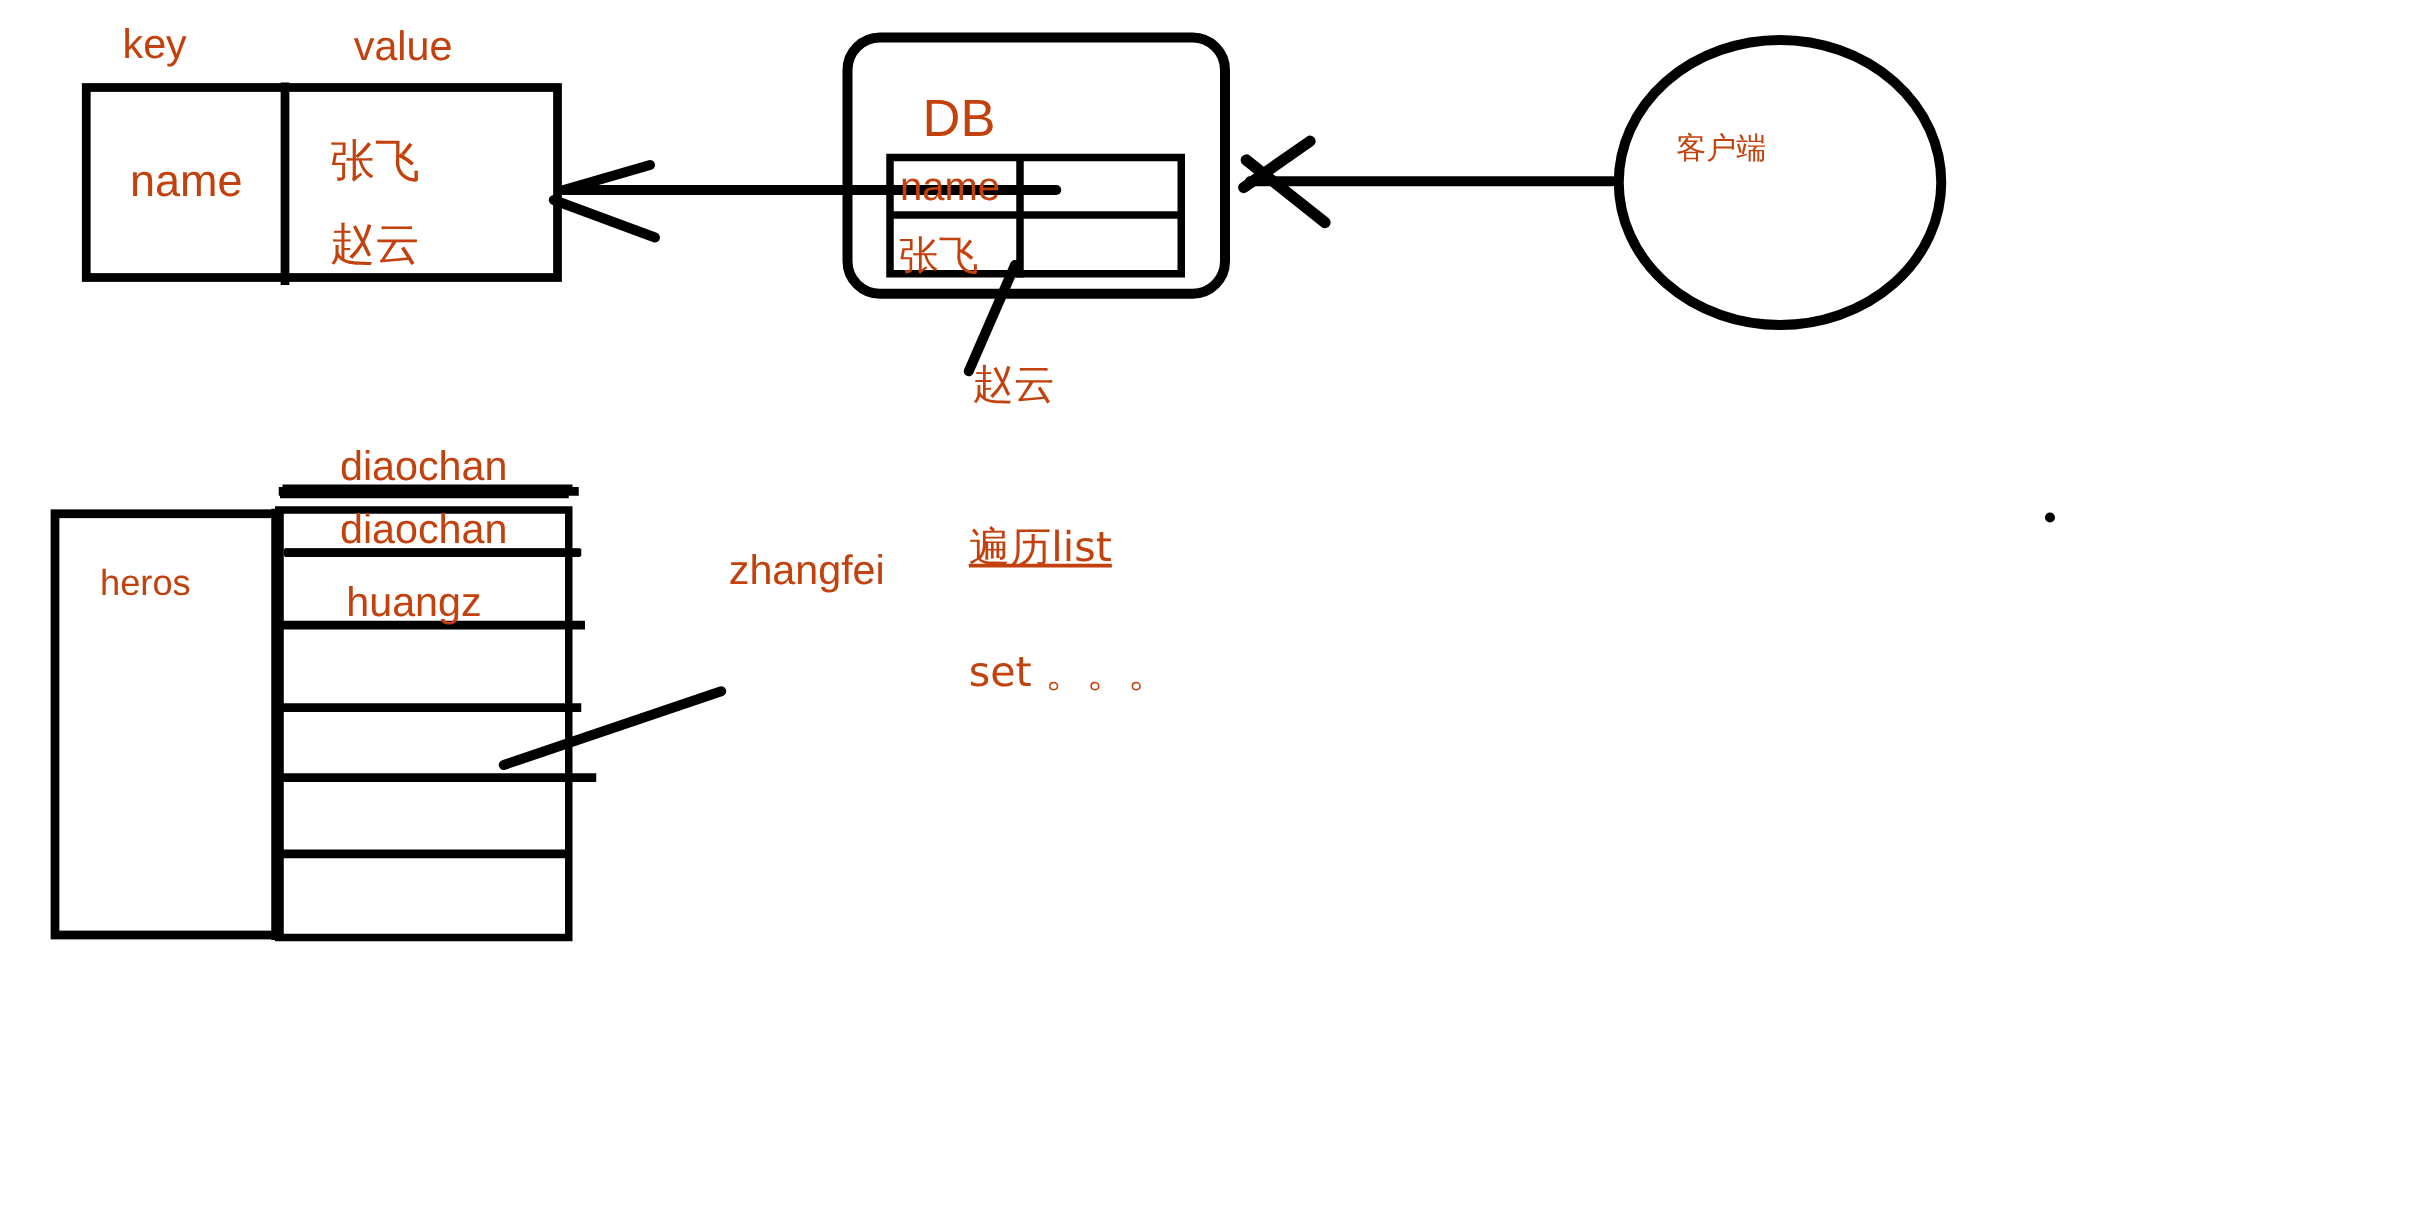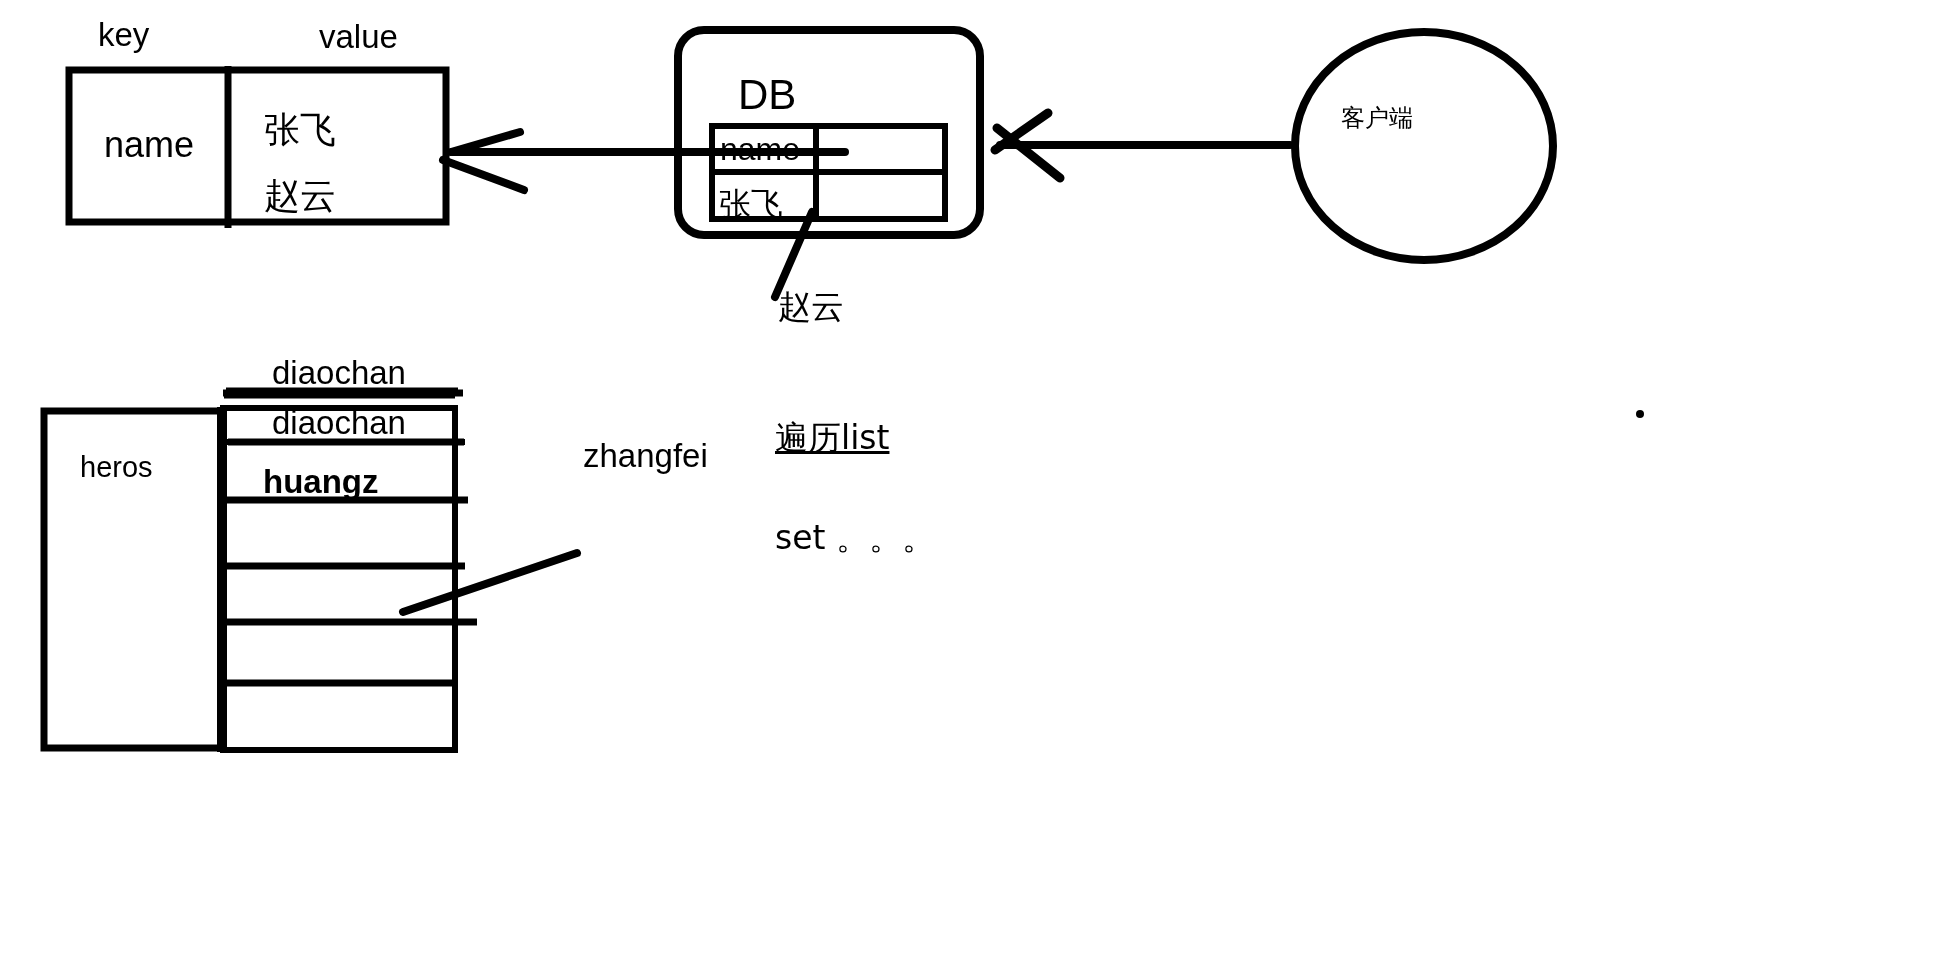--- a/index.html
+++ b/index.html
@@ -23,21 +23,21 @@
     position: absolute;
     left: 0;
     top: 0;
     width: 1936px;
     height: 966px;
   }
   .txt {
     position: absolute;
     white-space: pre;
     line-height: 1;
-    color: #000000;
+    color: #c2410c;
     font-family: "Liberation Sans", "DejaVu Sans", sans-serif;
   }
   .txt-cjk {
     font-family: "DejaVu Sans", "Liberation Sans", sans-serif;
   }
   
   .cap {
     font-size: 33px;
   }
   
@@ -137,39 +137,39 @@
       <line x1="225" y1="683" x2="455" y2="683" stroke="#000000" stroke-width="7"></line>
     </g>
 
     <g>
       <line x1="403" y1="612" x2="577" y2="553" stroke="#000000" stroke-width="8" stroke-linecap="round"></line>
     </g>
 
   </svg>
 
   <div class="txt cap" style="left:98px; top:18px;">key</div>
-  <div class="txt cap" style="left:283px; top:20px;margin-left:36px;">value</div>
+  <div class="txt cap" style="left:283px; top:20px;">value</div>
 
   <div class="txt cell-text" style="left:104px; top:127px;">name</div>
   <div class="txt cell-text-cjk txt-cjk" style="left:264px; top:112px;">张飞</div>
   <div class="txt cell-text-cjk txt-cjk" style="left:264px; top:178px;">赵云</div>
 
   <div class="txt db-title" style="left:738px; top:74px;">DB</div>
   <div class="txt db-cell" style="left:720px; top:133px;">name</div>
   <div class="txt db-cell-cjk txt-cjk" style="left:719px; top:188px;">张飞</div>
 
   <div class="txt annot txt-cjk" style="left:778px; top:290px;">赵云</div>
 
   <div class="txt client-label txt-cjk" style="left:1341px; top:106px;">客户端</div>
 
   <div class="txt heros-label" style="left:80px; top:453px;">heros</div>
 
   <div class="txt list-row-text" style="left:272px; top:356px;">diaochan</div>
   <div class="txt list-row-text" style="left:272px; top:406px;">diaochan</div>
-  <div class="txt list-row-text" style="left:263px; top:465px;font-weight:bold;">huangz</div>
+  <div class="txt list-row-text" style="left:277px; top:465px;">huangz</div>
   <div class="txt list-row-text" style="left:263px; top:530px;"></div>
   <div class="txt list-row-text" style="left:263px; top:600px;"></div>
   <div class="txt list-row-text" style="left:263px; top:665px;"></div>
 
   <div class="txt annot" style="left:583px; top:439px;">zhangfei</div>
 
   <div class="txt code-line txt-cjk" style="left:775px; top:421px;text-decoration:underline;">遍历list</div>
   <div class="txt code-line txt-cjk" style="left:775px; top:521px;">set 。。。</div>
 
 </div>

